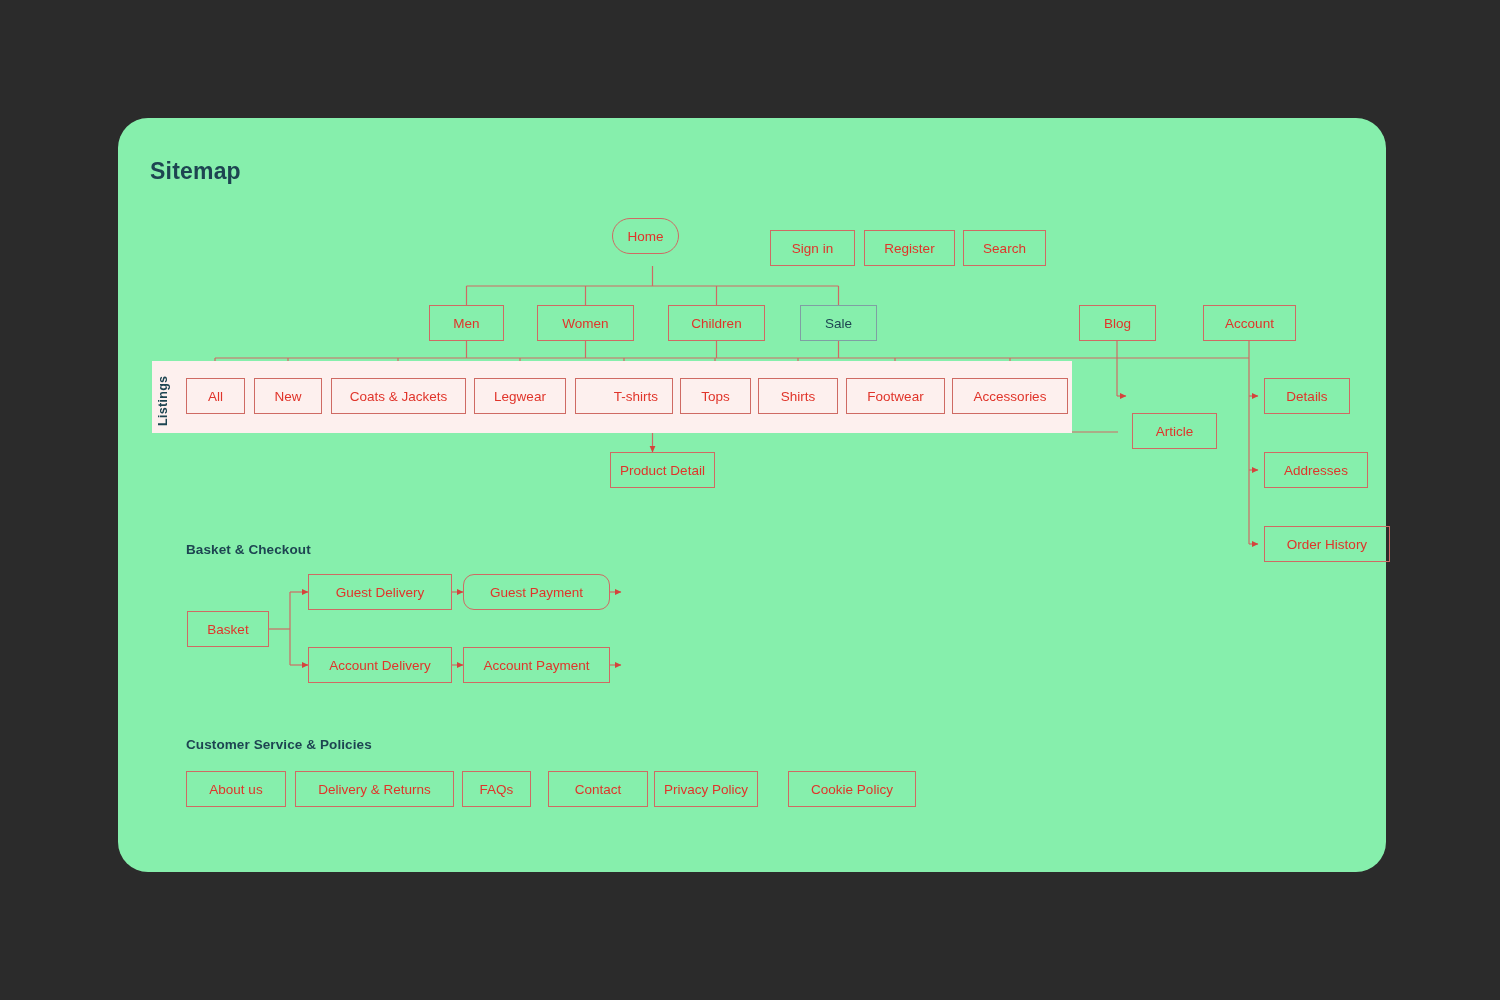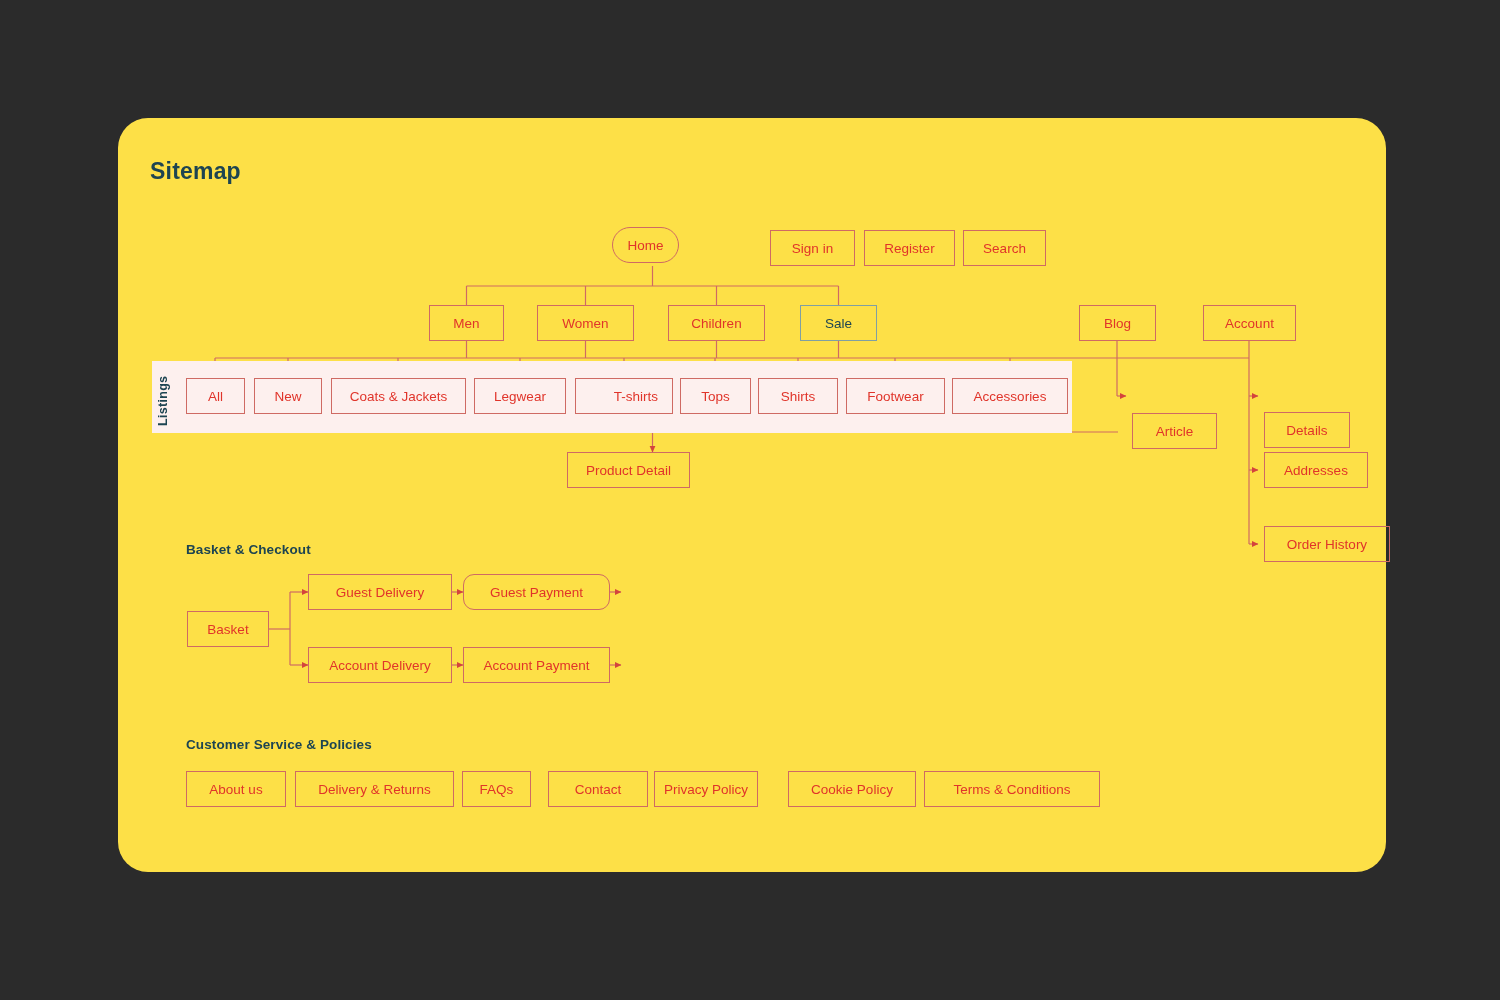--- a/index.html
+++ b/index.html
@@ -7,21 +7,21 @@
   body{
     width:1500px;height:1000px;
     background:#2b2b2b;
     font-family:"Liberation Sans", sans-serif;
     overflow:hidden;
   }
   #card{
     position:absolute;
     left:118px;top:118px;
     width:1268px;height:754px;
-    background:#fde047;
+    background:#86efac;
     border-radius:30px;
   }
   #page-title{
     position:absolute;left:32px;top:40px;
     font-size:23px;font-weight:bold;color:#1d4451;
     letter-spacing:.2px;
   }
   
   #canvas{position:absolute;left:0;top:0;width:1268px;height:754px;}
   svg#wires{position:absolute;left:0;top:0;width:1268px;height:754px;overflow:visible;}
@@ -129,21 +129,21 @@
         <path d="M172,474 L172,547"></path>
         <path d="M172,474 L190,474" marker-end="url(#arw)"></path>
         <path d="M172,547 L190,547" marker-end="url(#arw)"></path>
         <path d="M334,474 L345,474" marker-end="url(#arw)"></path>
         <path d="M492,474 L503,474" marker-end="url(#arw)"></path>
         <path d="M334,547 L345,547" marker-end="url(#arw)"></path>
         <path d="M492,547 L503,547" marker-end="url(#arw)"></path>
       </g>
     </svg>
 
-    <div class="box" style="left:494px;top:109px;width:67px;border-radius:18px;">Home</div>
+    <div class="box" style="left:494px;top:100px;width:67px;border-radius:18px;">Home</div>
 
     <div class="box" style="left:652px;top:112px;width:85px;">Sign in</div>
     <div class="box" style="left:746px;top:112px;width:91px;">Register</div>
     <div class="box" style="left:845px;top:112px;width:83px;">Search</div>
 
     <div class="box" style="left:311px;top:187px;width:75px;">Men</div>
     <div class="box" style="left:419px;top:187px;width:97px;">Women</div>
     <div class="box" style="left:550px;top:187px;width:97px;">Children</div>
     <div class="box sale" style="left:682px;top:187px;width:77px;">Sale</div>
 
@@ -157,40 +157,39 @@
     <div class="box" style="left:136px;top:260px;width:68px;">New</div>
     <div class="box" style="left:213px;top:260px;width:135px;">Coats &amp; Jackets</div>
     <div class="box" style="left:356px;top:260px;width:92px;">Legwear</div>
     <div class="box" style="left:457px;top:260px;width:98px;padding-left:24px;">T-shirts</div>
     <div class="box" style="left:562px;top:260px;width:71px;">Tops</div>
     <div class="box" style="left:640px;top:260px;width:80px;">Shirts</div>
     <div class="box" style="left:728px;top:260px;width:99px;">Footwear</div>
     <div class="box" style="left:834px;top:260px;width:116px;">Accessories</div>
 
     <div class="box" style="left:1014px;top:260px;width:85px;margin-top:35px;">Article</div>
-    <div class="box" style="left:1146px;top:260px;width:86px;margin-top:34px;">Details</div>
+    <div class="box" style="left:1146px;top:260px;width:86px;">Details</div>
     <div class="box" style="left:1146px;top:334px;width:104px;">Addresses</div>
     <div class="box" style="left:1146px;top:408px;width:126px;">Order History</div>
 
-    <div class="box" style="left:449px;top:334px;width:123px;">Product Detail</div>
+    <div class="box" style="left:492px;top:334px;width:105px;">Product Detail</div>
 
     <div class="section-title" style="left:68px;top:424px;">Basket &amp; Checkout</div>
 
     <div class="box" style="left:69px;top:493px;width:82px;">Basket</div>
 
     <div class="box" style="left:190px;top:456px;width:144px;">Guest Delivery</div>
     <div class="box" style="left:345px;top:456px;width:147px;border-radius:11px;">Guest Payment</div>
 
     <div class="box" style="left:190px;top:529px;width:144px;">Account Delivery</div>
     <div class="box" style="left:345px;top:529px;width:147px;">Account Payment</div>
 
     <div class="section-title" style="left:68px;top:619px;">Customer Service &amp; Policies</div>
 
     <div class="box" style="left:68px;top:653px;width:100px;">About us</div>
     <div class="box" style="left:177px;top:653px;width:159px;">Delivery &amp; Returns</div>
     <div class="box" style="left:344px;top:653px;width:69px;">FAQs</div>
     <div class="box" style="left:430px;top:653px;width:100px;">Contact</div>
     <div class="box" style="left:536px;top:653px;width:104px;">Privacy Policy</div>
     <div class="box" style="left:670px;top:653px;width:128px;">Cookie Policy</div>
-    <div class="box" style="left:806px;top:653px;width:176px;">Terms &amp; Conditions</div>
 
   </div>
 </div>
 
 </body></html>

